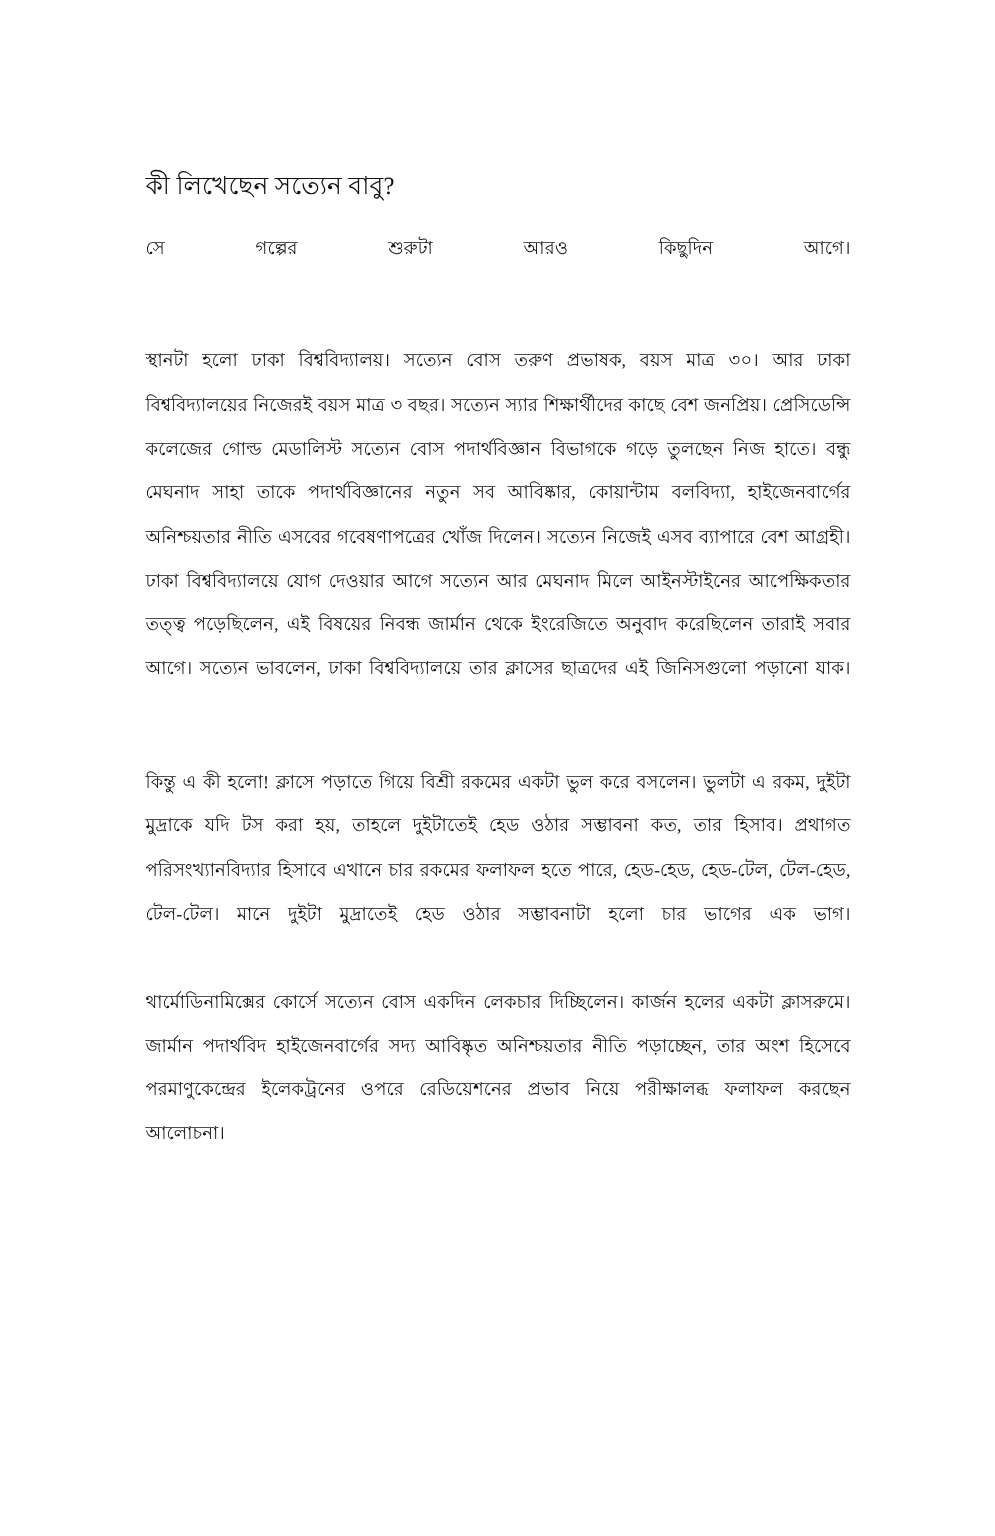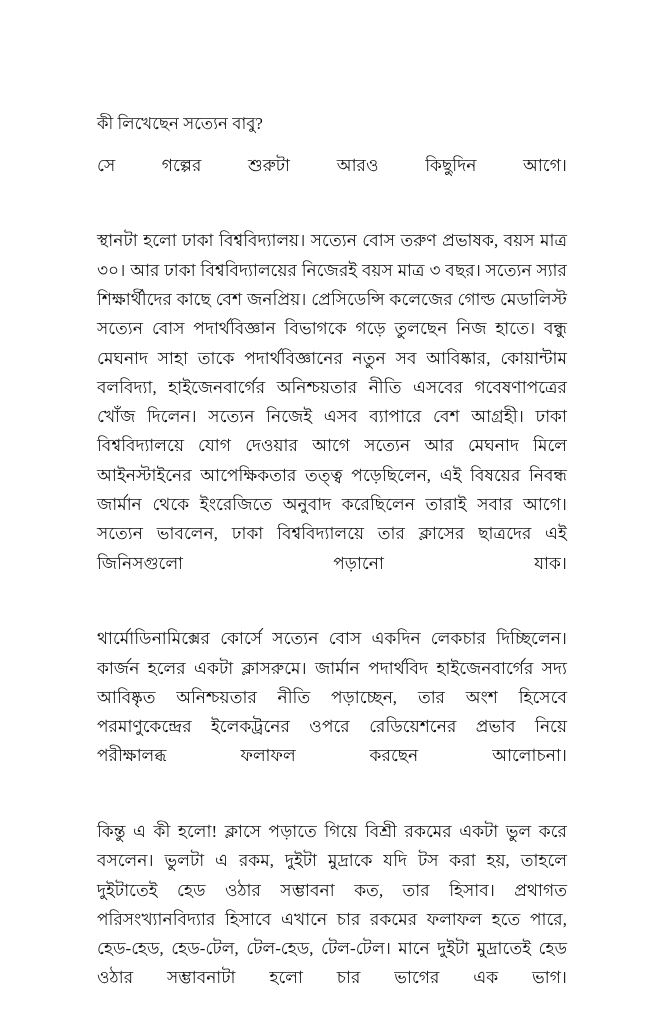--- a/index.html
+++ b/index.html
@@ -35,21 +35,21 @@
   .heading {
     font-size: 16.5px;
     line-height: 1.5;
     font-weight: 400;
     margin: 0 0 14px 0;
     text-align: left;
     letter-spacing: 0.1px;
   }
 
   .para {
-    font-size: 17px;
+    font-size: 12px;
     line-height: 29.3px;
     margin: 0 0 17px 0;
     text-align: justify;
     text-justify: inter-word;
     letter-spacing: 0.05px;
     word-spacing: 0.5px;
   }
 
   .para.last {
     margin-bottom: 0;
@@ -79,20 +79,20 @@
 <div class="page">
 
   <div class="text-block">
 
     <p class="heading">কী লিখেছেন সত্যেন বাবু?</p>
 
     <p class="para">সে গল্পের শুরুটা আরও কিছুদিন আগে।</p>
 
     <p class="para">স্থানটা হলো ঢাকা বিশ্ববিদ্যালয়। সত্যেন বোস তরুণ প্রভাষক, বয়স মাত্র ৩০। আর ঢাকা বিশ্ববিদ্যালয়ের নিজেরই বয়স মাত্র ৩ বছর। সত্যেন স্যার শিক্ষার্থীদের কাছে বেশ জনপ্রিয়। প্রেসিডেন্সি কলেজের গোল্ড মেডালিস্ট সত্যেন বোস পদার্থবিজ্ঞান বিভাগকে গড়ে তুলছেন নিজ হাতে। বন্ধু মেঘনাদ সাহা তাকে পদার্থবিজ্ঞানের নতুন সব আবিষ্কার, কোয়ান্টাম বলবিদ্যা, হাইজেনবার্গের অনিশ্চয়তার নীতি এসবের গবেষণাপত্রের খোঁজ দিলেন। সত্যেন নিজেই এসব ব্যাপারে বেশ আগ্রহী। ঢাকা বিশ্ববিদ্যালয়ে যোগ দেওয়ার আগে সত্যেন আর মেঘনাদ মিলে আইনস্টাইনের আপেক্ষিকতার তত্ত্ব পড়েছিলেন, এই বিষয়ের নিবন্ধ জার্মান থেকে ইংরেজিতে অনুবাদ করেছিলেন তারাই সবার আগে। সত্যেন ভাবলেন, ঢাকা বিশ্ববিদ্যালয়ে তার ক্লাসের ছাত্রদের এই জিনিসগুলো পড়ানো যাক।</p>
 
+    <p class="para last">কিন্তু এ কী হলো!  ক্লাসে পড়াতে গিয়ে বিশ্রী রকমের একটা ভুল করে বসলেন। ভুলটা এ রকম, দুইটা মুদ্রাকে যদি টস করা হয়, তাহলে দুইটাতেই হেড ওঠার সম্ভাবনা কত, তার হিসাব। প্রথাগত পরিসংখ্যানবিদ্যার হিসাবে এখানে চার রকমের ফলাফল হতে পারে, হেড-হেড, হেড-টেল, টেল-হেড, টেল-টেল। মানে দুইটা মুদ্রাতেই হেড ওঠার সম্ভাবনাটা হলো চার ভাগের এক ভাগ।</p>
+
     <p class="para">থার্মোডিনামিক্সের কোর্সে সত্যেন বোস একদিন লেকচার দিচ্ছিলেন। কার্জন হলের একটা ক্লাসরুমে। জার্মান পদার্থবিদ হাইজেনবার্গের সদ্য আবিষ্কৃত অনিশ্চয়তার নীতি পড়াচ্ছেন, তার অংশ হিসেবে পরমাণুকেন্দ্রের ইলেকট্রনের ওপরে রেডিয়েশনের প্রভাব নিয়ে পরীক্ষালব্ধ ফলাফল করছেন আলোচনা।</p>
-
-    <p class="para last">কিন্তু এ কী হলো!  ক্লাসে পড়াতে গিয়ে বিশ্রী রকমের একটা ভুল করে বসলেন। ভুলটা এ রকম, দুইটা মুদ্রাকে যদি টস করা হয়, তাহলে দুইটাতেই হেড ওঠার সম্ভাবনা কত, তার হিসাব। প্রথাগত পরিসংখ্যানবিদ্যার হিসাবে এখানে চার রকমের ফলাফল হতে পারে, হেড-হেড, হেড-টেল, টেল-হেড, টেল-টেল। মানে দুইটা মুদ্রাতেই হেড ওঠার সম্ভাবনাটা হলো চার ভাগের এক ভাগ।</p>
 
   </div>
 
 
 </div>
 
 </body></html>

